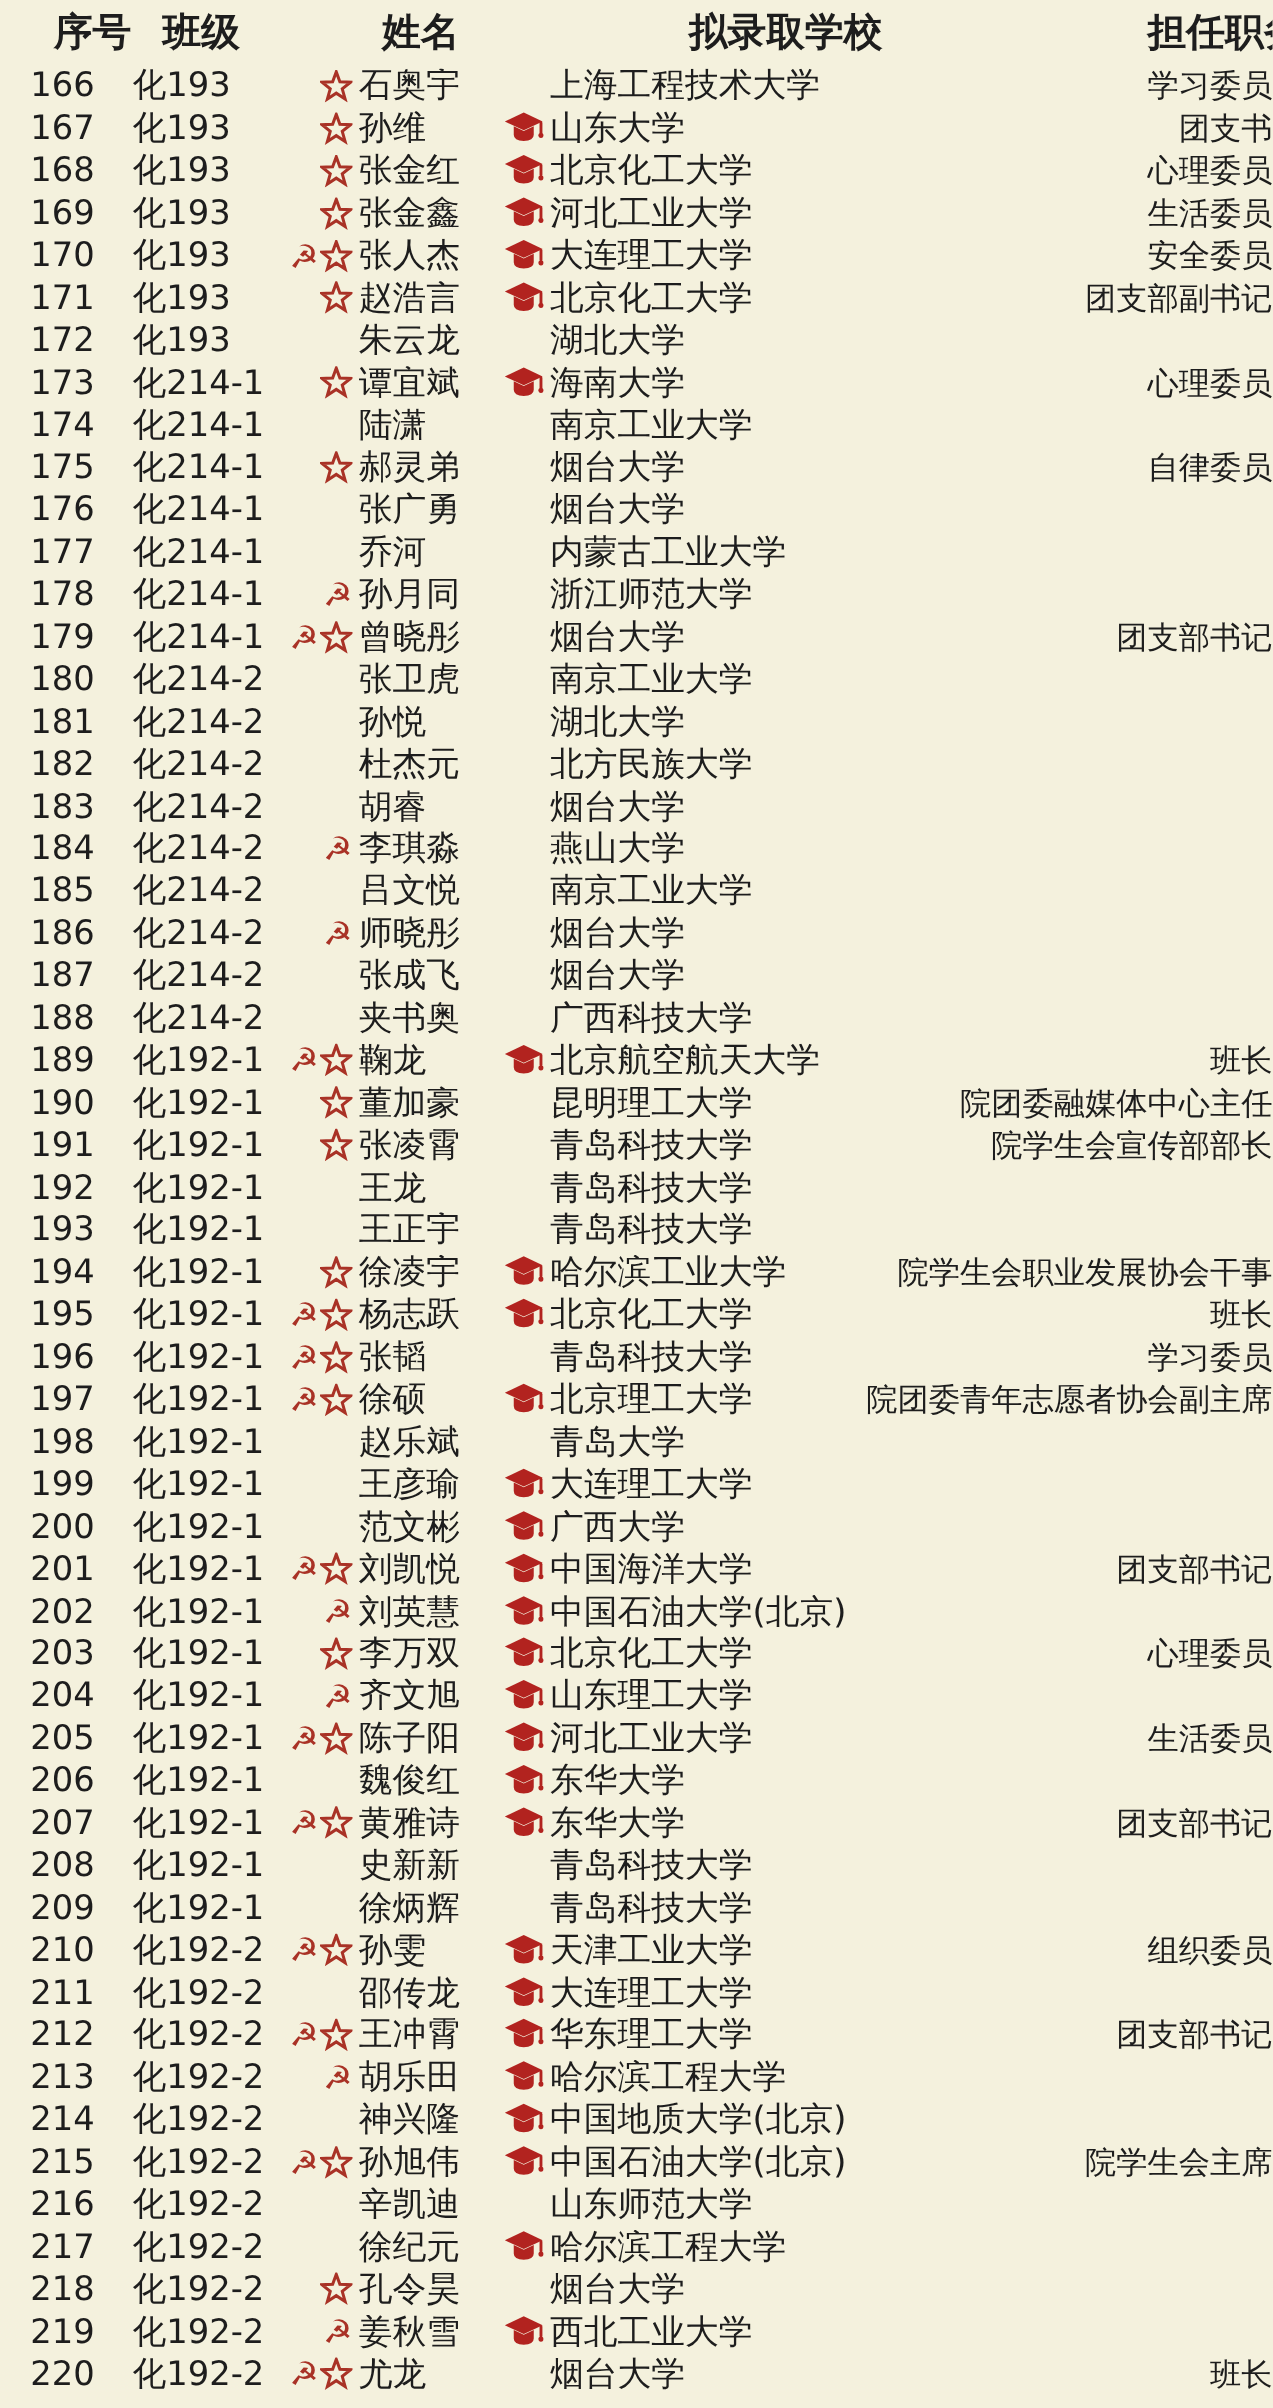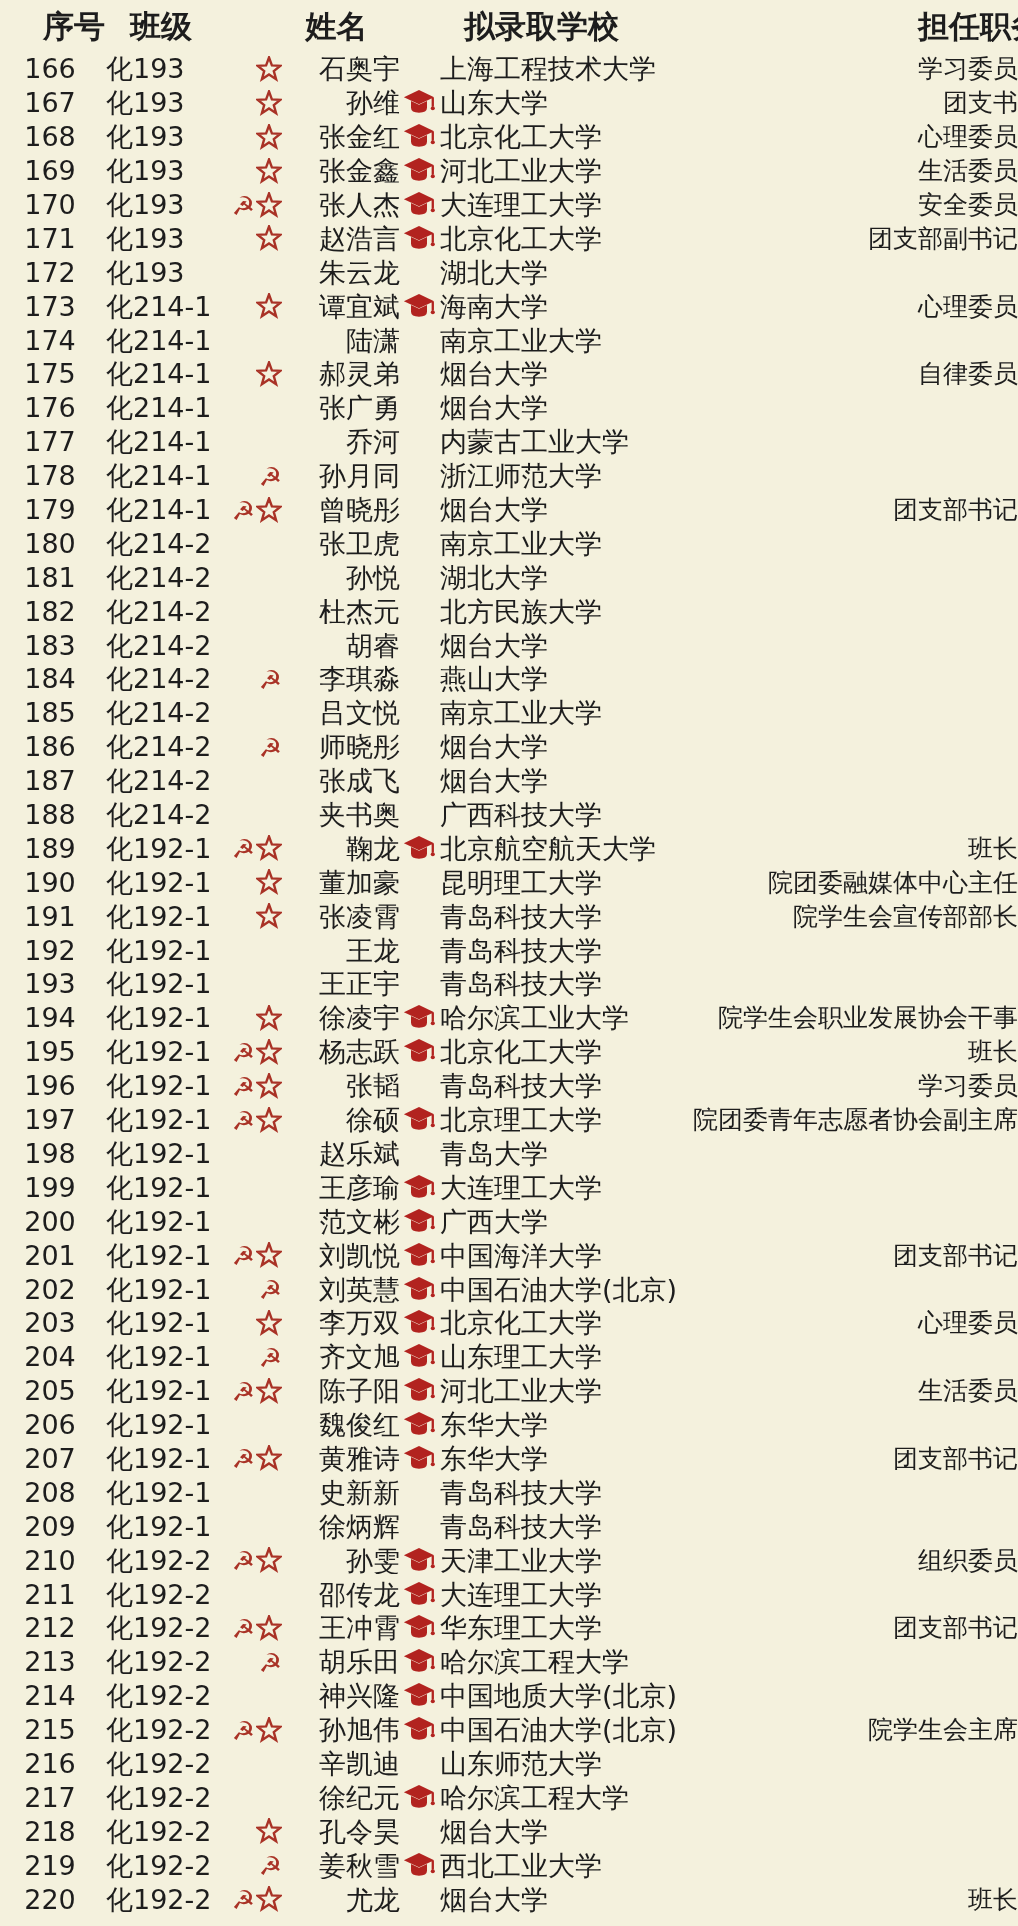--- a/index.html
+++ b/index.html
@@ -22,26 +22,26 @@
   }
   .row.header{
     height:52px;
     font-weight:bold;
     font-size:31px;
     padding-left:24px;
   }
   .c-num{text-align:center;}
   .c-class{padding-left:6px;}
   .c-icons{display:flex;justify-content:flex-end;align-items:center;gap:1px;padding-right:3px;}
-  .c-name{padding-left:2px;overflow:hidden;text-align:right;}
+  .c-name{padding-left:2px;overflow:hidden;}
   .c-cap{display:flex;align-items:center;justify-content:flex-start;padding-left:3px;}
   .c-school{overflow:hidden;}
   .c-pos{font-size:25px;overflow:hidden;text-align:right;}
   .h-name{grid-column:3/5;text-align:center;}
-  .h-school{grid-column:5/7;padding-left:40px;}
+  .h-school{grid-column:5/7;padding-left:40px;text-align:right;}
   .party-glyph{
     color:var(--red,#a93226);
     font-size:26px;
     font-weight:bold;
     transform:translateY(1px);
   }
   .star-svg{display:block;}
   .star-svg polygon{fill:none;stroke:var(--red,#a93226);stroke-width:2.4;stroke-linejoin:miter;}
   .cap-svg{display:block;color:var(--capred,#b2231f);}
   .cap-svg *{fill:currentColor;}

